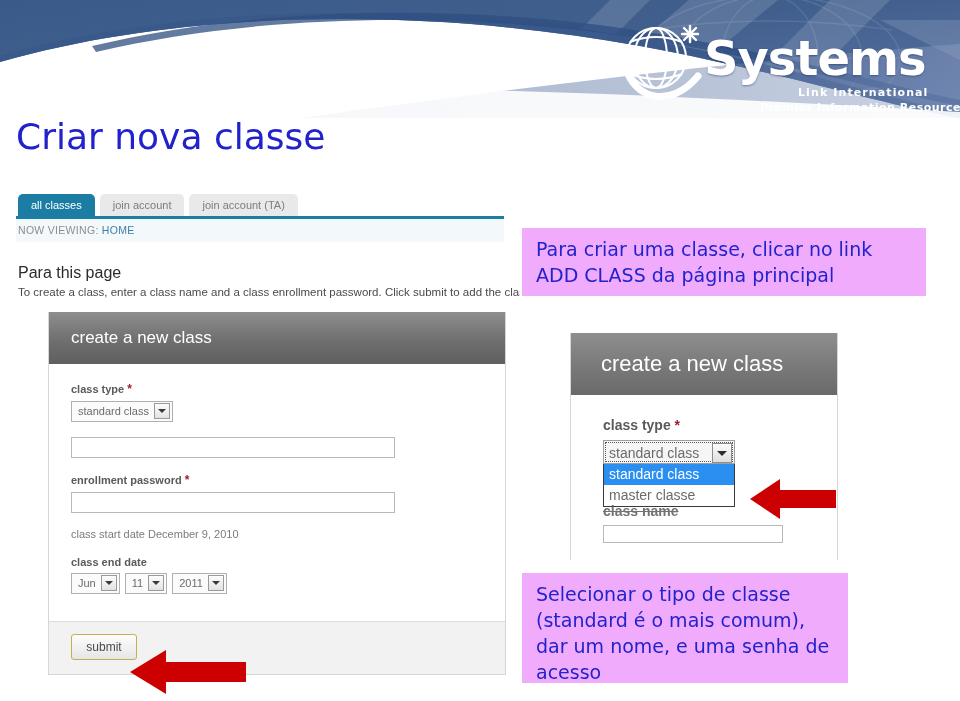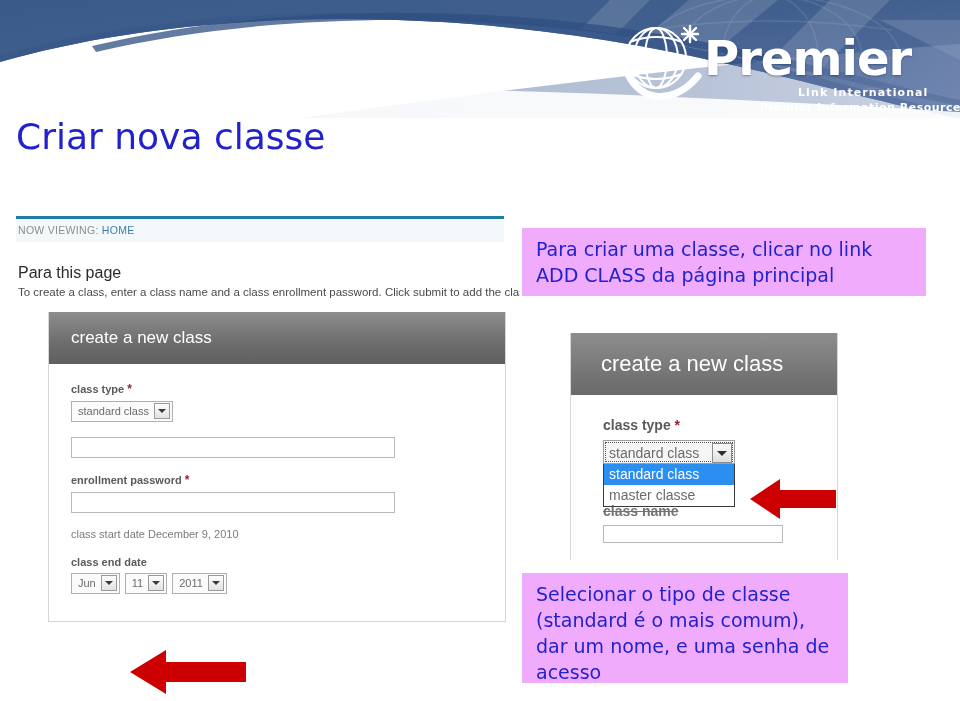--- a/index.html
+++ b/index.html
@@ -377,29 +377,32 @@
         <path d="M18 56 Q44 66 70 56"></path>
       </g>
       <path d="M14 50 C 22 80, 58 92, 86 58" fill="none" stroke="#ffffff" stroke-width="7" stroke-linecap="round"></path>
       <g stroke="#ffffff" stroke-width="2.4" stroke-linecap="round">
         <line x1="78" y1="8" x2="78" y2="24"></line>
         <line x1="70" y1="16" x2="86" y2="16"></line>
         <line x1="72" y1="10" x2="84" y2="22"></line>
         <line x1="84" y1="10" x2="72" y2="22"></line>
       </g>
     </svg>
-    <div id="logo-word">Premier</div>
+    <div id="logo-word">Systems</div>
     <div id="logo-sub1">Link International</div>
     <div id="logo-sub2">Premier Information Resources</div>
   </div>
 
   <div id="slide-title">Criar nova classe</div>
 
   <div id="shot-left">
 
+    <div class="tabs-row">
+      <span class="tab active">all classes</span><span class="tab">join account</span><span class="tab">join account (TA)</span>
+    </div>
     <div class="tab-underline"></div>
     <div class="nowviewing-bar"></div>
     <div class="nowviewing">
       <span>NOW VIEWING:</span>
       <b>HOME</b>
     </div>
 
     <div class="about-h">Para this page</div>
     <div class="about-p">To create a class, enter a class name and a class enrollment password. Click submit to add the clas</div>
 
@@ -425,20 +428,23 @@
 
         <div class="startdate">
           <span>class start date</span>
           <span>December 9, 2010</span>
         </div>
 
         <div class="fld-label">class end date</div>
         <div>
           <span class="selbox datebox"><span>Jun</span><span class="sel-arrow"></span></span><span class="selbox datebox"><span>11</span><span class="sel-arrow"></span></span><span class="selbox datebox"><span>2011</span><span class="sel-arrow"></span></span>
         </div>
+      </div>
+      <div class="card-foot">
+        <div class="submit-btn">submit</div>
       </div>
     </div>
   </div>
 
   <div id="shot-right">
     <div class="zcard">
       <div class="zcard-head">create a new class</div>
       <div class="zbody">
         <div class="zlabel">
           <span>class type</span>

